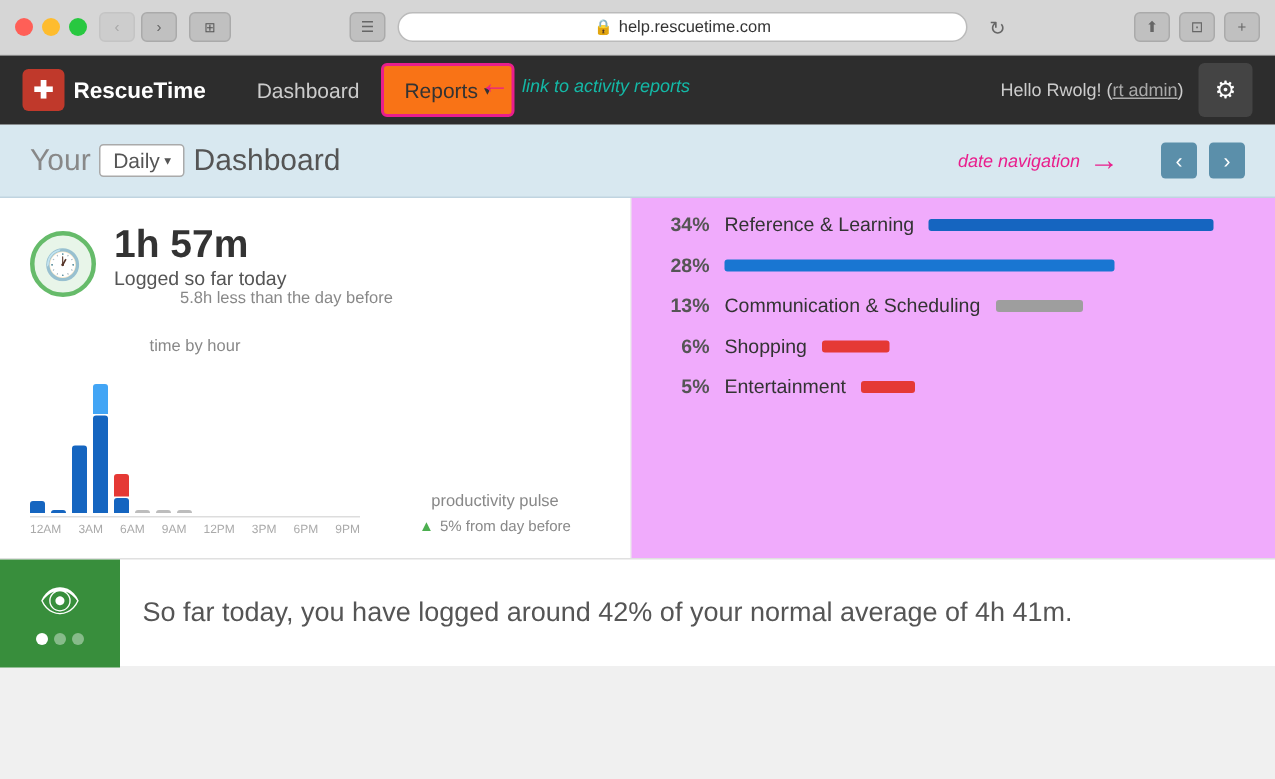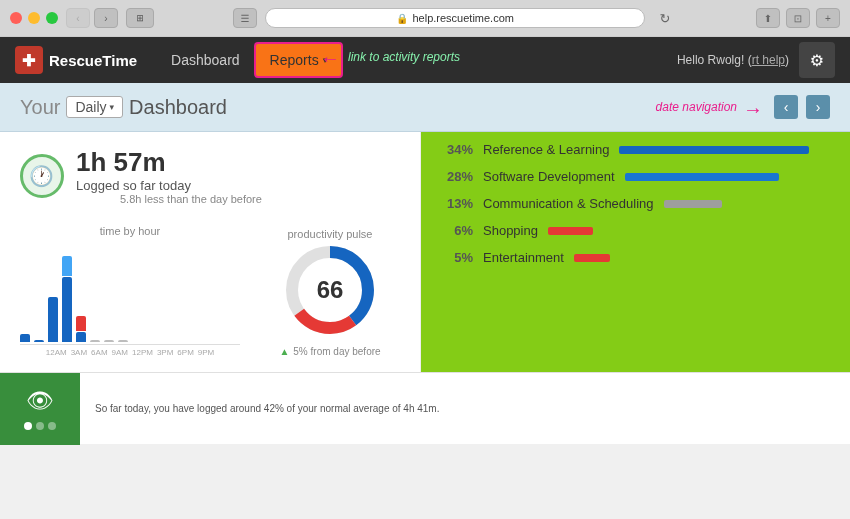--- a/index.html
+++ b/index.html
@@ -26,31 +26,31 @@
     
     .app-navbar { background: #2d2d2d; display: flex; align-items: center; padding: 0 15px; height: 46px; position: relative; }
     .logo-area { display: flex; align-items: center; gap: 6px; margin-right: 20px; }
     .logo-icon { width: 28px; height: 28px; background: #c0392b; border-radius: 4px; display: flex; align-items: center; justify-content: center; }
     .logo-cross { color: white; font-size: 16px; font-weight: bold; }
     .logo-text { color: white; font-size: 15px; font-weight: 600; }
     .nav-item { color: #ccc; font-size: 14px; padding: 8px 14px; cursor: pointer; border-radius: 4px; display: flex; align-items: center; gap: 4px; }
     .nav-item.active { background: white; color: #333; border: 2px solid #e91e8c; }
     .nav-arrow { font-size: 9px; }
     .annotation-reports { position: absolute; left: 320px; top: 8px; display: flex; align-items: center; gap: 8px; }
-    .annotation-text { color: #86efac; font-size: 12px; font-style: italic; }
+    .annotation-text { color: #14b8a6; font-size: 12px; font-style: italic; }
     .user-greeting { margin-left: auto; color: #ccc; font-size: 12px; }
     .user-greeting a { color: #aaa; }
     .settings-btn { width: 36px; height: 36px; background: #444; border-radius: 4px; display: flex; align-items: center; justify-content: center; cursor: pointer; margin-left: 10px; color: white; font-size: 16px; }
 
     
     .dashboard-header { background: #d8e8f0; padding: 12px 20px; display: flex; align-items: center; justify-content: space-between; border-bottom: 1px solid #c0d4e0; }
     .dashboard-title { display: flex; align-items: center; gap: 6px; font-size: 22px; color: #444; }
     .daily-btn { border: 1px solid #aaa; border-radius: 3px; padding: 2px 8px; font-size: 14px; cursor: pointer; background: white; color: #555; display: flex; align-items: center; gap: 3px; }
     .date-nav { display: flex; align-items: center; gap: 8px; }
-    .date-annotation { display: flex; align-items: center; gap: 6px; margin-right: 3px; }
+    .date-annotation { display: flex; align-items: center; gap: 6px; margin-right: 20px; }
     .date-annotation-text { color: #e91e8c; font-size: 12px; font-style: italic; }
     .date-annotation-arrow { color: #e91e8c; font-size: 20px; }
     .date-nav-btn { width: 24px; height: 24px; background: #5b8faa; border-radius: 3px; display: flex; align-items: center; justify-content: center; cursor: pointer; color: white; font-size: 14px; }
     .date-display { font-size: 15px; color: #333; padding: 0 8px; }
     
     
     .left-panel { flex: 0 0 420px; padding: 15px 20px; background: white; }
     .logged-time { display: flex; align-items: center; gap: 12px; margin-bottom: 20px; }
     .clock-icon { width: 44px; height: 44px; border-radius: 50%; background: #e8f5e9; border: 3px solid #66bb6a; display: flex; align-items: center; justify-content: center; font-size: 20px; color: #4caf50; flex-shrink: 0; }
     .time-info { }
@@ -60,49 +60,49 @@
     .charts-row { display: flex; gap: 20px; align-items: flex-end; }
     .chart-section { flex: 1; }
     .chart-label { font-size: 11px; color: #888; margin-bottom: 8px; text-align: center; }
     .bar-chart { display: flex; align-items: flex-end; gap: 4px; height: 100px; border-bottom: 1px solid #ddd; padding-bottom: 2px; }
     .bar-group { display: flex; flex-direction: column; align-items: center; gap: 1px; }
     .bar { width: 10px; border-radius: 2px 2px 0 0; }
     .bar.blue { background: #1565c0; }
     .bar.blue-light { background: #42a5f5; }
     .bar.red { background: #e53935; }
     .bar.gray { background: #bdbdbd; }
-    .bar-axis { display: flex; gap: 4px; font-size: 8px; color: #aaa; margin-top: 3px; justify-content: center; }
+    .bar-axis { display: flex; gap: 4px; font-size: 8px; color: #aaa; margin-top: 3px; justify-content: space-between; }
 
     .pulse-section { flex: 0 0 140px; text-align: center; }
     .pulse-label { font-size: 11px; color: #888; margin-bottom: 0; }
     .donut-container { position: relative; width: 100px; height: 100px; margin: 0 auto; }
     .donut-svg { width: 100px; height: 100px; }
     .donut-value { position: absolute; top: 50%; left: 50%; transform: translate(-50%, -50%); font-size: 24px; font-weight: bold; color: #333; }
     .pulse-sub { font-size: 10px; color: #888; margin-top: 6px; display: flex; align-items: center; justify-content: center; gap: 4px; }
 
     
-    .right-panel { flex: 1; padding: 10px 20px; background: #84cc16; border-left: 1px solid #eee; }
+    .right-panel { flex: 1; padding: 10px 20px; background: #f0abfc; border-left: 1px solid #eee; }
     .category-row { display: flex; align-items: center; gap: 10px; margin-bottom: 12px; }
     .cat-pct { font-size: 13px; color: #555; font-weight: 600; width: 32px; text-align: right; flex-shrink: 0; }
     .cat-name { font-size: 13px; color: #333; flex: 0 0 auto; }
     .cat-bar-container { flex: 1; height: 8px; background: transparent; }
     .cat-bar { height: 8px; border-radius: 2px; }
     .cat-bar.dark-blue { background: #1565c0; }
     .cat-bar.blue { background: #1976d2; }
     .cat-bar.gray { background: #9e9e9e; }
     .cat-bar.red { background: #e53935; }
 
     
     .bottom-banner { background: white; border-top: 1px solid #e0e0e0; display: flex; align-items: center; gap: 15px; padding: 0; height: 72px; }
     .banner-icon { width: 80px; height: 72px; background: #388e3c; display: flex; flex-direction: column; align-items: center; justify-content: center; flex-shrink: 0; gap: 8px; }
     .eye-icon { color: white; font-size: 22px; }
     .banner-dots { display: flex; gap: 4px; }
     .dot { width: 8px; height: 8px; background: rgba(255,255,255,0.4); border-radius: 50%; }
     .dot.active { background: white; }
-    .banner-text { font-size: 10px; color: #555; line-height: 1.5; padding-right: 20px; }
+    .banner-text { font-size: 18px; color: #555; line-height: 1.5; padding-right: 20px; }
   </style>
 </head>
 <body>
 
 <div class="browser-chrome">
   <div class="browser-title-bar">
     <div class="traffic-lights">
       <div class="traffic-light tl-red"></div>
       <div class="traffic-light tl-yellow"></div>
       <div class="traffic-light tl-green"></div>
@@ -143,21 +143,21 @@
     <span>Reports</span>
     <span class="nav-arrow">▾</span>
   </div>
 
   <div class="annotation-reports">
     <div style="color:#e91e8c; font-size:20px;">←</div>
     <span class="annotation-text">link to activity reports</span>
   </div>
 
   <div class="user-greeting">
-    <span>Hello Rwolg! (</span><a href="#">rt help</a><span>)</span>
+    <span>Hello Rwolg! (</span><a href="#">rt admin</a><span>)</span>
   </div>
   <div class="settings-btn">⚙</div>
 </div>
 
 <div class="dashboard-header">
   <div class="dashboard-title">
     <span style="color:#888; font-size:20px;">Your</span>
     <div class="daily-btn">
       <span>Daily</span>
       <span style="font-size:9px;">▾</span>
@@ -235,52 +235,39 @@
           <span>9AM</span>
           <span>12PM</span>
           <span>3PM</span>
           <span>6PM</span>
           <span>9PM</span>
         </div>
       </div>
 
       <div class="pulse-section">
         <div class="pulse-label">productivity pulse</div>
-        <div class="donut-container">
-          <svg class="donut-svg" viewBox="0 0 100 100">
-
-            <circle cx="50" cy="50" r="38" fill="none" stroke="#e0e0e0" stroke-width="12"></circle>
-
-            <circle cx="50" cy="50" r="38" fill="none" stroke="#1565c0" stroke-width="12" stroke-dasharray="95 144" stroke-dashoffset="0" transform="rotate(-90 50 50)"></circle>
-
-            <circle cx="50" cy="50" r="38" fill="none" stroke="#e53935" stroke-width="12" stroke-dasharray="60 179" stroke-dashoffset="-95" transform="rotate(-90 50 50)"></circle>
-
-          </svg>
-          <div class="donut-value">66</div>
-        </div>
         <div class="pulse-sub">
           <span style="color:#4caf50;">▲</span>
           <span>5% from day before</span>
         </div>
       </div>
     </div>
   </div>
 
   <div class="right-panel">
 
     <div class="category-row">
       <span class="cat-pct">34%</span>
       <span class="cat-name">Reference &amp; Learning</span>
       <div class="cat-bar-container">
         <div class="cat-bar dark-blue" style="width:90%;"></div>
       </div>
     </div>
     <div class="category-row">
       <span class="cat-pct">28%</span>
-      <span class="cat-name">Software Development</span>
       <div class="cat-bar-container">
         <div class="cat-bar blue" style="width:75%;"></div>
       </div>
     </div>
     <div class="category-row">
       <span class="cat-pct">13%</span>
       <span class="cat-name">Communication &amp; Scheduling</span>
       <div class="cat-bar-container">
         <div class="cat-bar gray" style="width:35%;"></div>
       </div>

